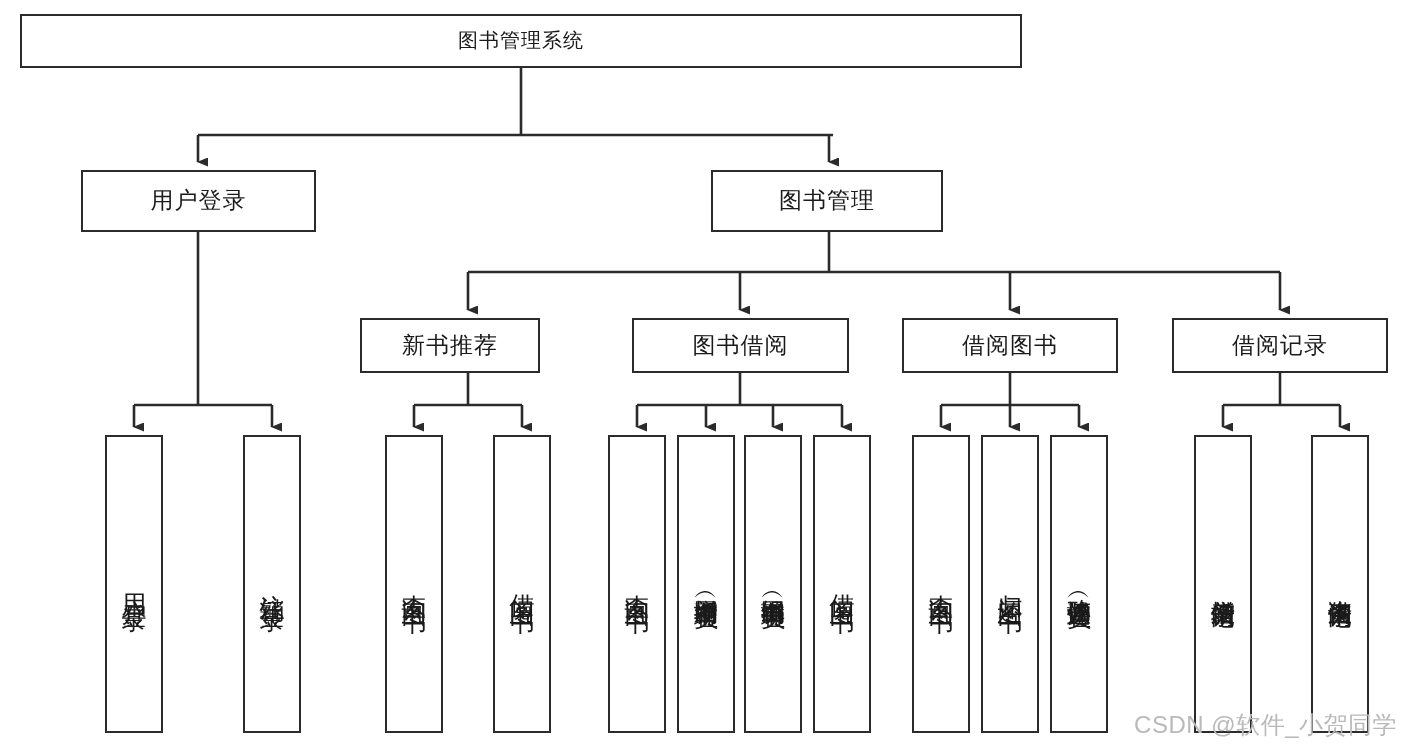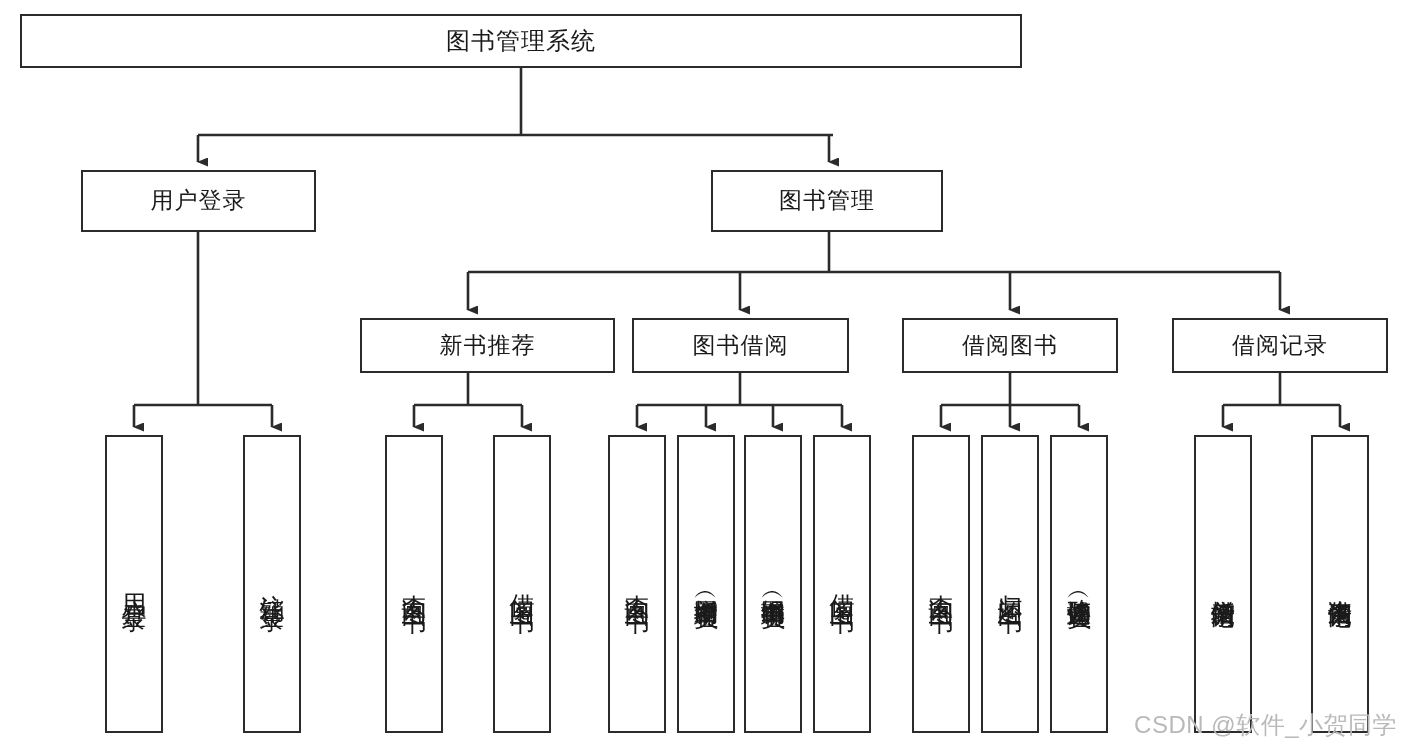--- a/index.html
+++ b/index.html
@@ -19,21 +19,21 @@
     border:2px solid #2b2b2b;
     display:flex;align-items:center;justify-content:center;
     color:#1a1a1a;
   }
   .node .lbl{
     display:block;
     white-space:nowrap;
     line-height:1.18;
   }
   .h-node .lbl{font-size:23px;letter-spacing:1px;}
-  .root .lbl{font-size:24px;letter-spacing:1px;}
+  .root .lbl{font-size:20px;letter-spacing:1px;}
   
   .leaf .lbl{
     writing-mode:vertical-rl;
     text-orientation:upright;
     font-size:25px;
     letter-spacing:5px;
     line-height:1;
   }
   .leaf.tight .lbl{font-size:24px;letter-spacing:1px;}
 
@@ -105,21 +105,21 @@
     <span class="lbl">图书管理系统</span>
   </div>
 
   <div class="node h-node" style="left:81px;top:170px;width:235px;height:62px;">
     <span class="lbl">用户登录</span>
   </div>
   <div class="node h-node" style="left:711px;top:170px;width:232px;height:62px;">
     <span class="lbl">图书管理</span>
   </div>
 
-  <div class="node h-node" style="left:360px;top:318px;width:255px;height:55px;">
+  <div class="node h-node" style="left:360px;top:318px;width:180px;height:55px;">
     <span class="lbl">新书推荐</span>
   </div>
   <div class="node h-node" style="left:632px;top:318px;width:217px;height:55px;text-align:center;">
     <span class="lbl">图书借阅</span>
   </div>
   <div class="node h-node" style="left:902px;top:318px;width:216px;height:55px;">
     <span class="lbl">借阅图书</span>
   </div>
   <div class="node h-node" style="left:1172px;top:318px;width:216px;height:55px;">
     <span class="lbl">借阅记录</span>

